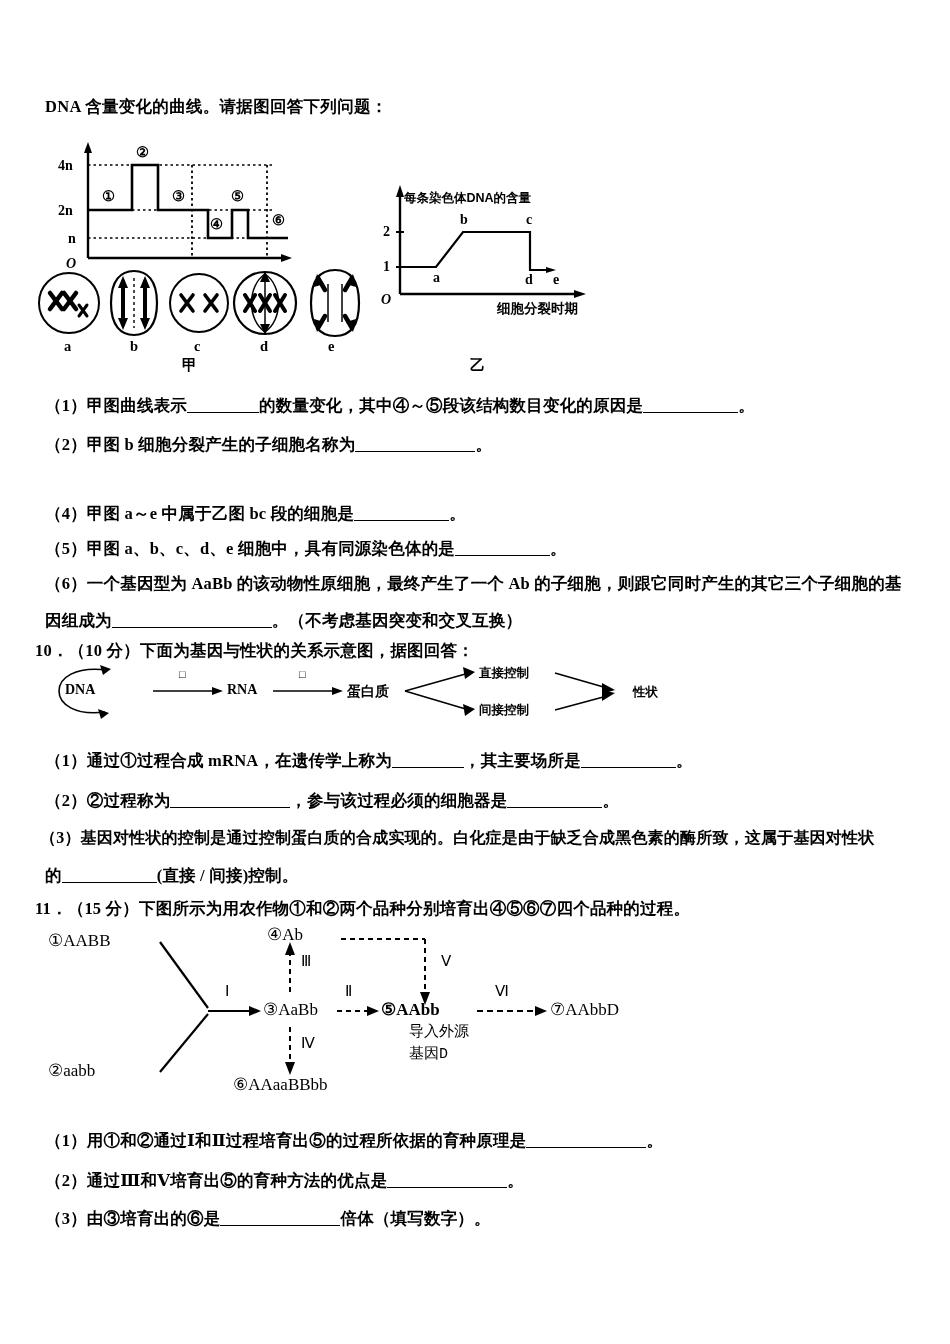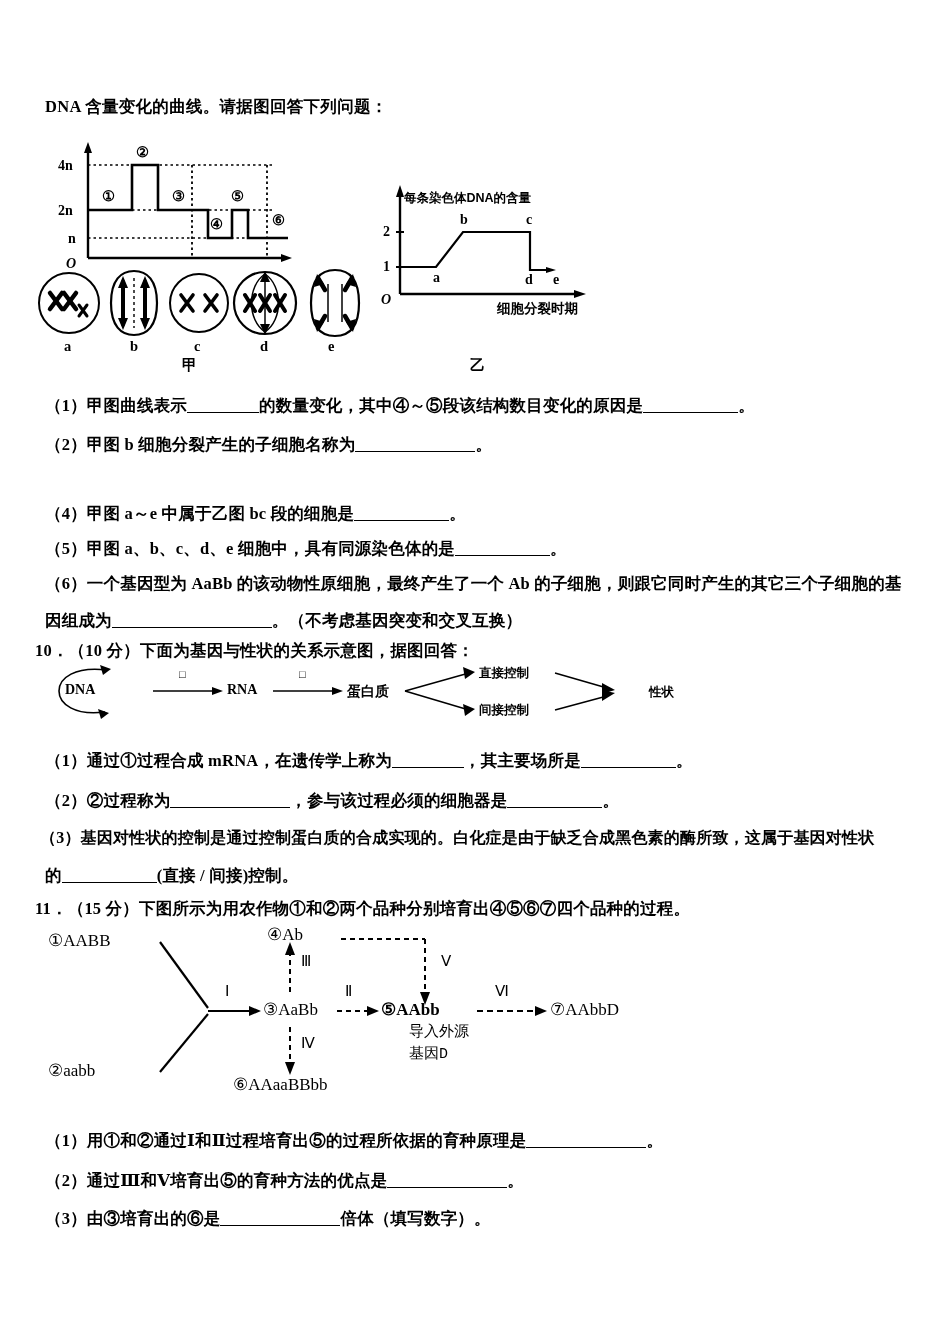--- a/index.html
+++ b/index.html
@@ -362,21 +362,21 @@
       <line x1="510" y1="50" x2="562" y2="36" stroke="#000" stroke-width="1.5"></line>
       <polygon points="570,33 557,30 557,41" fill="#000"></polygon>
     </svg>
     <span class="gd-txt" style="left:20px; top:22px;">DNA</span>
     <span class="gd-txt" style="left:182px; top:22px;">RNA</span>
     <span class="gd-cn" style="left:302px; top:23px; font-size:14px;">蛋白质</span>
     <span class="gd-txt" style="left:134px; top:8px; font-size:11px;">□</span>
     <span class="gd-txt" style="left:254px; top:8px; font-size:11px;">□</span>
     <span class="gd-cn" style="left:434px; top:5px;">直接控制</span>
     <span class="gd-cn" style="left:434px; top:42px;">间接控制</span>
-    <span class="gd-cn" style="left:604px; top:24px;text-align:center;">性状</span>
+    <span class="gd-cn" style="left:588px; top:24px;text-align:center;">性状</span>
   </div>
 
   <div class="qline" style="left:45px; top:750px;text-align:right;">
     <span>（1）</span><span>通过①过程合成 mRNA，在遗传学上称为</span><span class="blank b-s"></span><span>，其主要场所是</span><span class="blank b-m"></span><span>。</span>
   </div>
 
   <div class="qline" style="left:45px; top:790px;">
     <span>（2）</span><span>②过程称为</span><span class="blank b-l"></span><span>，参与该过程必须的细胞器是</span><span class="blank b-m"></span><span>。</span>
   </div>
 

